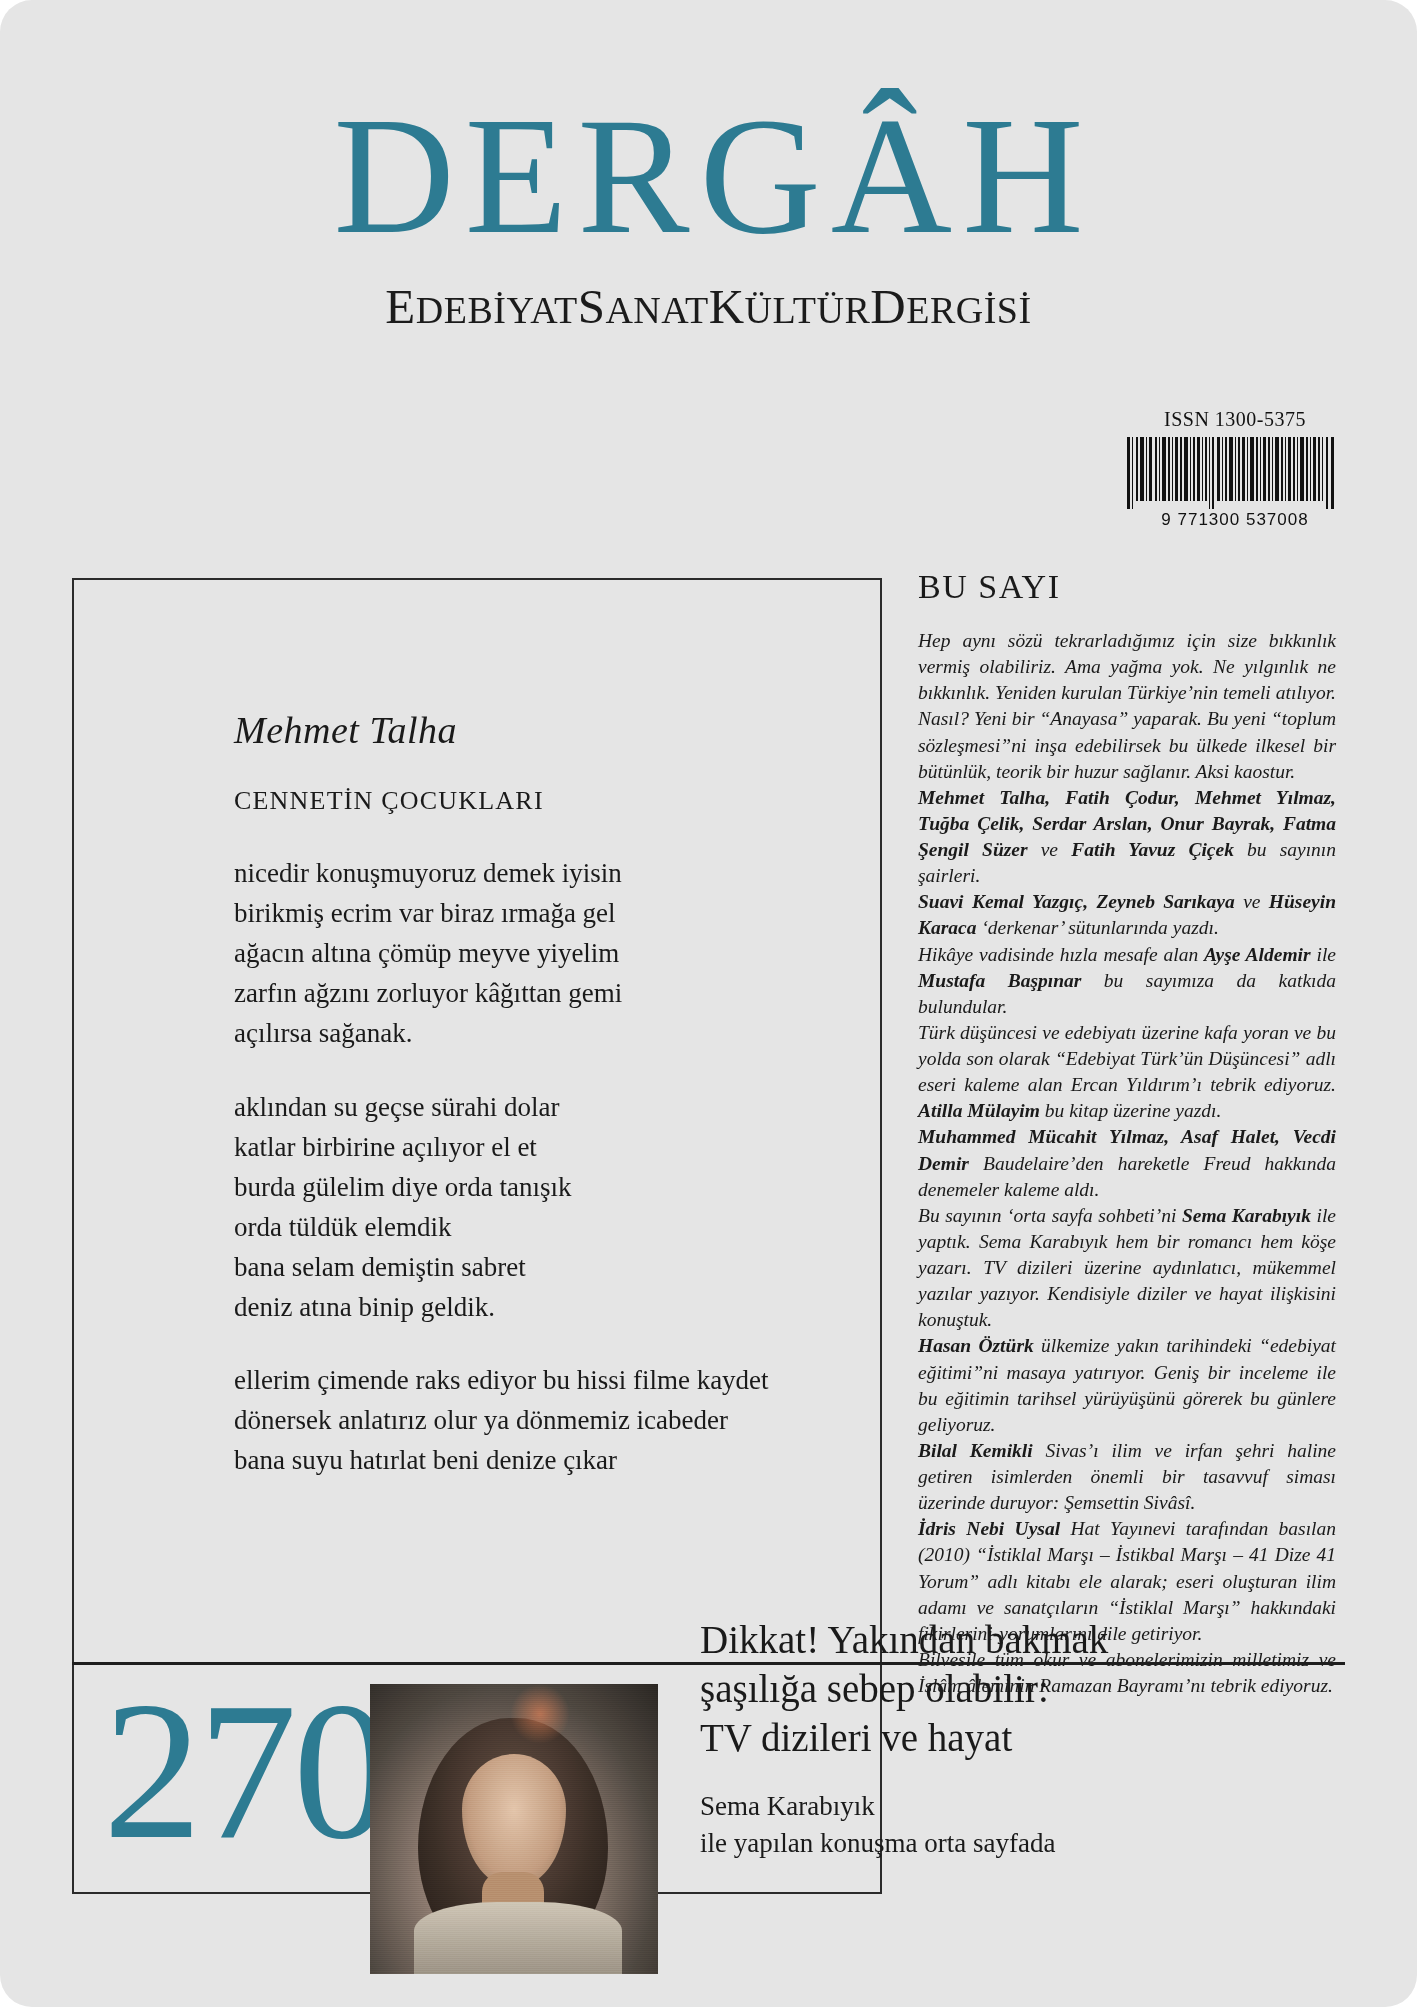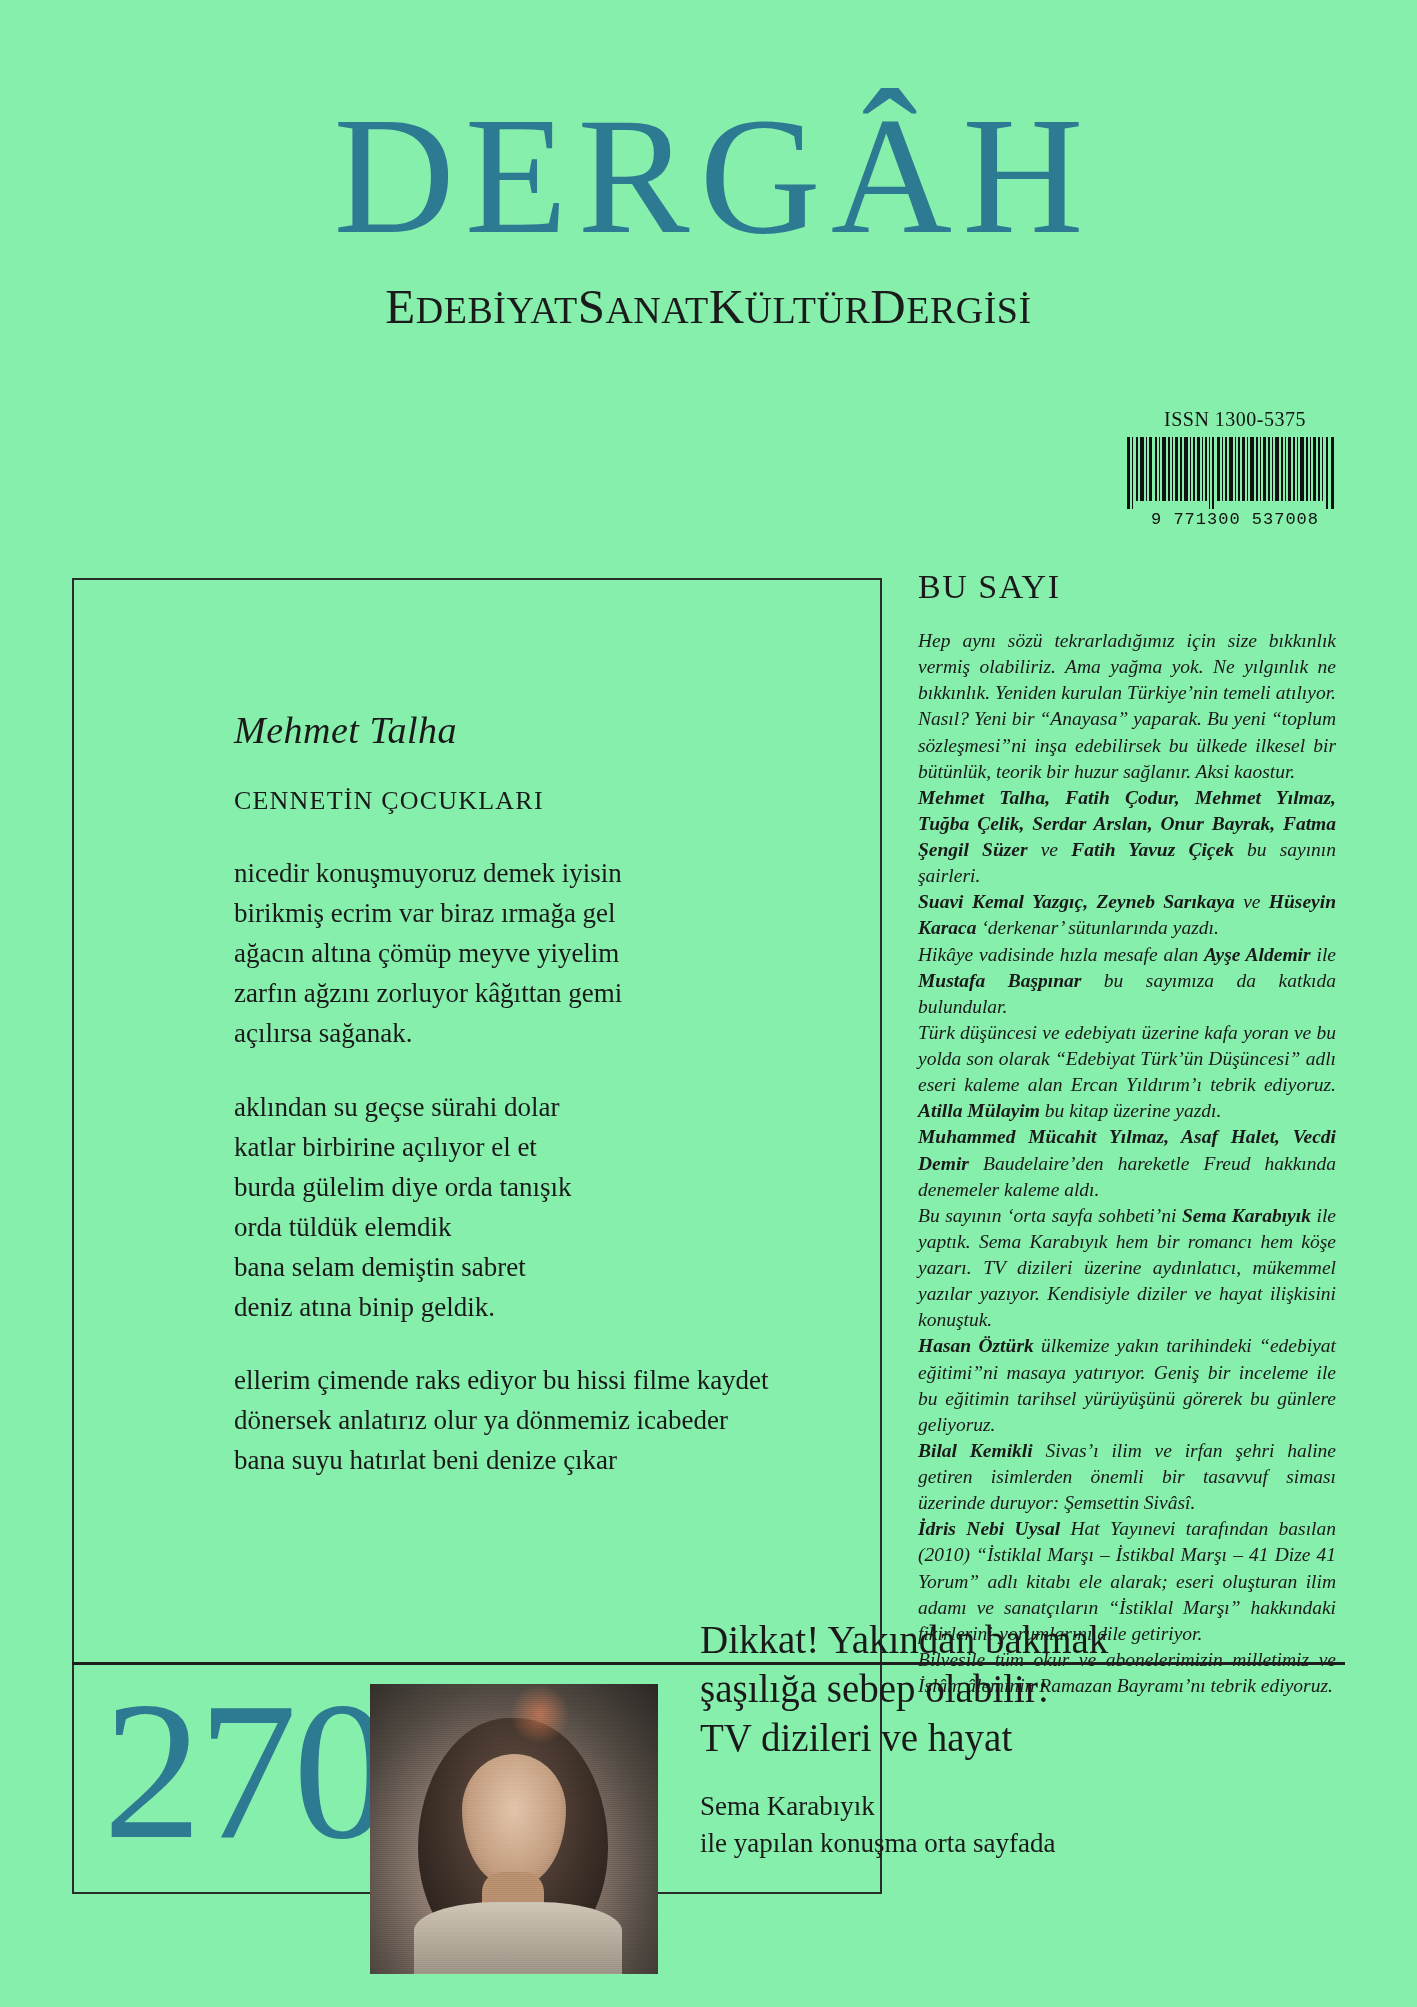--- a/index.html
+++ b/index.html
@@ -11,21 +11,22 @@
     width: 1417px;
     height: 2007px;
     font-family: "Liberation Serif", serif;
     color: #1a1a1a;
     position: relative;
     overflow: hidden;
   }
   .page {
     position: absolute;
     inset: 0;
-    background: #86efac;
+    background: #e5e5e5;
+    border-radius: 32px;
   }
 
   
   .masthead {
     position: absolute;
     left: 0;
     right: 0;
     top: 96px;
     text-align: center;
   }
@@ -67,21 +68,21 @@
     color: #111;
   }
   .barcode {
     margin-top: 6px;
     height: 72px;
     width: 212px;
     display: block;
   }
   .barcode-digits {
     font-size: 17px;
-    font-family: Liberation Mono, monospace;
+    font-family: Liberation Sans, sans-serif;
     letter-spacing: 1px;
     margin-top: 1px;
     text-align: center;
     color: #111;
   }
 
   
   .content {
     position: absolute;
     left: 72px;

